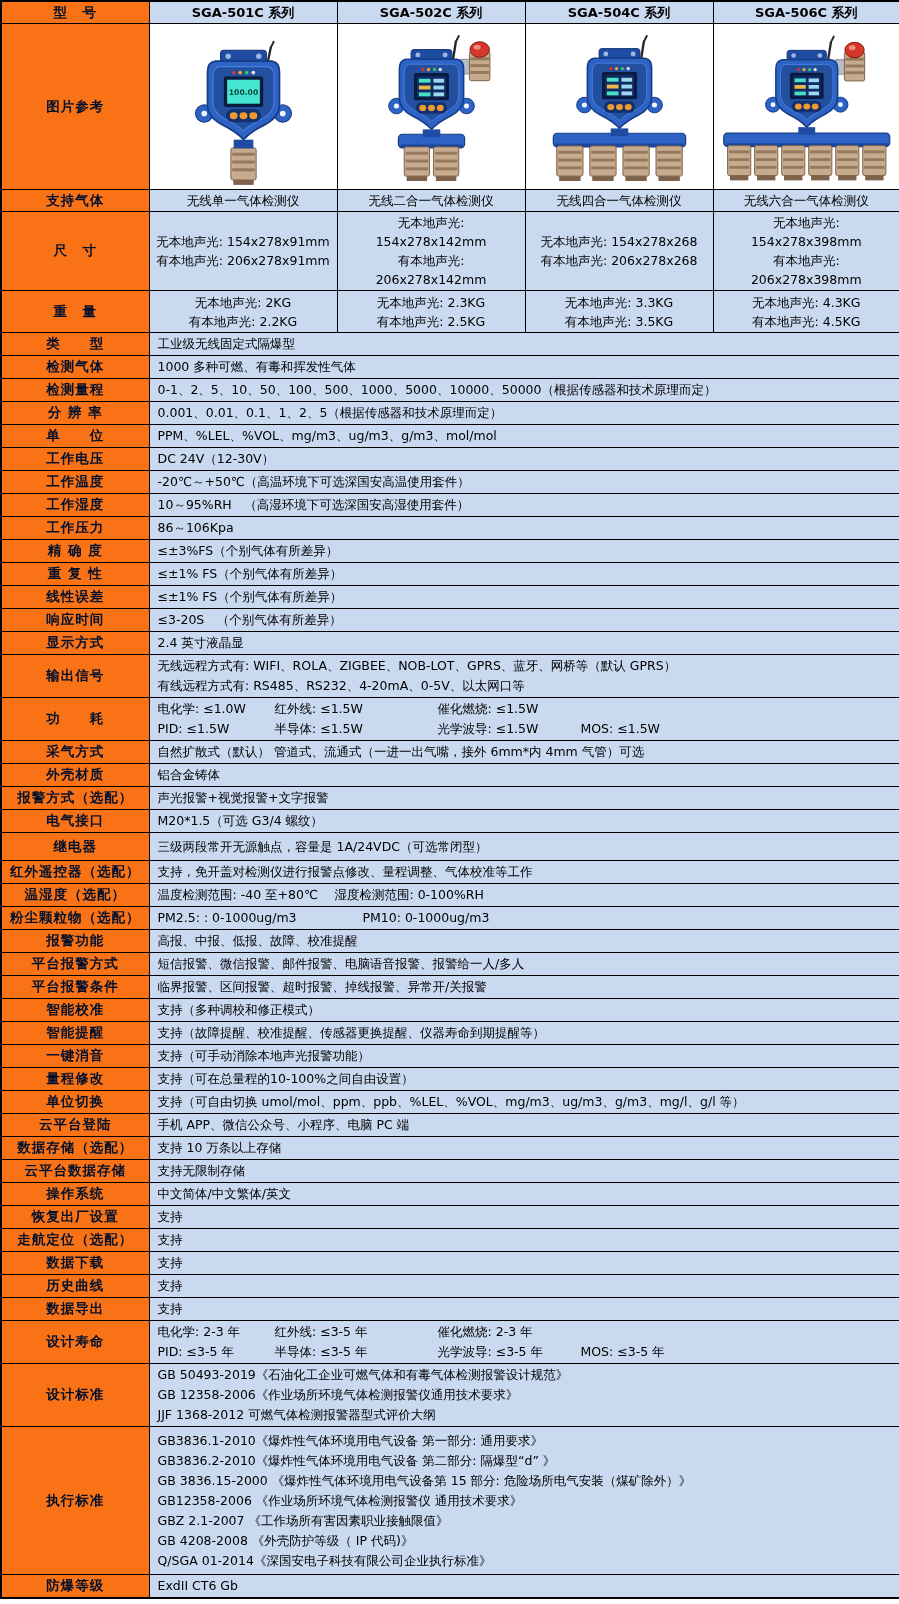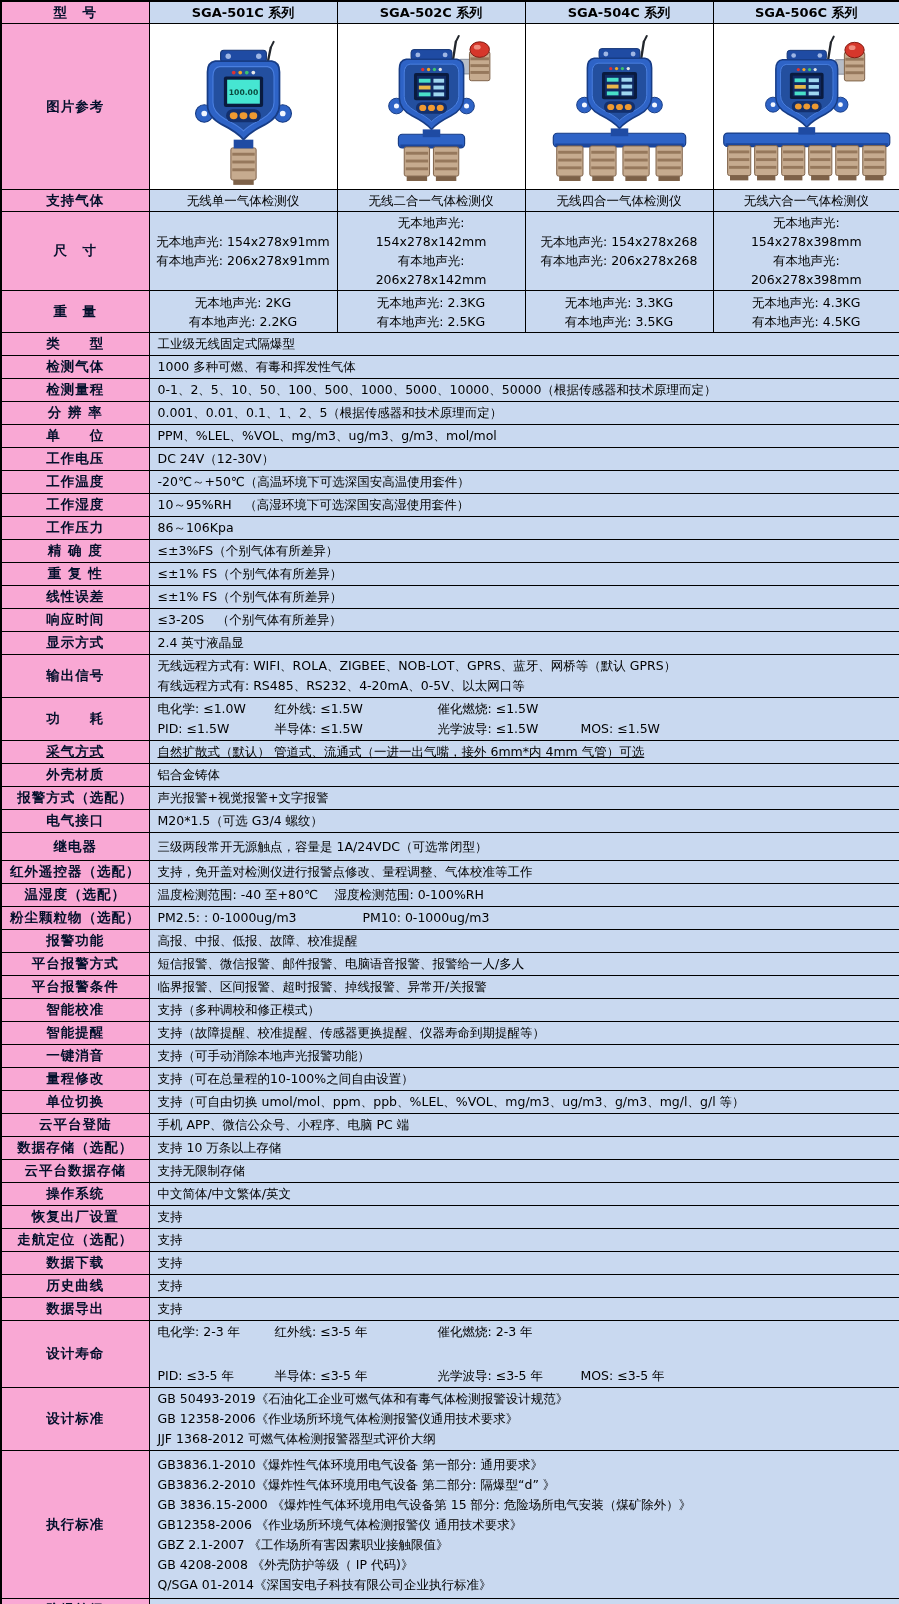--- a/index.html
+++ b/index.html
@@ -16,21 +16,21 @@
     border-collapse: collapse;
     table-layout: fixed;
     border: 2px solid #000;
   }
   td {
     border: 1px solid #000;
     vertical-align: middle;
     overflow: hidden;
   }
   td.label {
-    background: #f9a8d4;
+    background: #f97316;
     text-align: center;
     font-weight: bold;
     font-size: 13.5px;
     color: #03102c;
     padding: 1px 3px;
     letter-spacing: 1px;
   }
   td.val {
     background: #c9d9f0;
     font-size: 12.5px;
@@ -488,21 +488,21 @@
             <div class="vline">有线远程方式有: RS485、RS232、4-20mA、0-5V、以太网口等</div>
           </td>
         </tr>
         <tr style="height: 43px;">
           <td class="label">功　　耗</td>
           <td class="val span" colspan="4">
             <div class="vline"><span class="seg" style="min-width: 117px;">电化学: ≤1.0W</span><span class="seg" style="min-width: 163px;">红外线: ≤1.5W</span><span class="seg">催化燃烧: ≤1.5W</span></div>
             <div class="vline"><span class="seg" style="min-width: 117px;">PID: ≤1.5W</span><span class="seg" style="min-width: 163px;">半导体: ≤1.5W</span><span class="seg" style="min-width: 143px;">光学波导: ≤1.5W</span><span class="seg">MOS: ≤1.5W</span></div>
           </td>
         </tr>
-        <tr style="height: 22px; text-decoration: underline;">
+        <tr style="height: 22px;">
           <td class="label">采气方式</td>
           <td class="val span" colspan="4">
             <div class="vline">自然扩散式（默认） 管道式、流通式（一进一出气嘴，接外 6mm*内 4mm 气管）可选</div>
           </td>
         </tr>
         <tr style="height: 21px; margin-top: 36px;">
           <td class="label">外壳材质</td>
           <td class="val span" colspan="4">
             <div class="vline">铝合金铸体</div>
           </td>
@@ -642,21 +642,21 @@
         <tr style="height: 21px;">
           <td class="label">数据导出</td>
           <td class="val span" colspan="4">
             <div class="vline">支持</div>
           </td>
         </tr>
         <tr style="height: 42px;">
           <td class="label">设计寿命</td>
           <td class="val span" colspan="4">
             <div class="vline"><span class="seg" style="min-width: 117px;">电化学: 2-3 年</span><span class="seg" style="min-width: 163px;">红外线: ≤3-5 年</span><span class="seg">催化燃烧: 2-3 年</span></div>
-            <div class="vline"><span class="seg" style="min-width: 117px;">PID: ≤3-5 年</span><span class="seg" style="min-width: 163px; margin-top: 24px;">半导体: ≤3-5 年</span><span class="seg" style="min-width: 143px;">光学波导: ≤3-5 年</span><span class="seg">MOS: ≤3-5 年</span></div>
+            <div class="vline"><span class="seg" style="min-width: 117px;">PID: ≤3-5 年</span><span class="seg" style="min-width: 163px;">半导体: ≤3-5 年</span><span class="seg" style="min-width: 143px;">光学波导: ≤3-5 年</span><span class="seg">MOS: ≤3-5 年</span></div>
           </td>
         </tr>
         <tr style="height: 63px;">
           <td class="label">设计标准</td>
           <td class="val span" colspan="4">
             <div class="vline">GB 50493-2019《石油化工企业可燃气体和有毒气体检测报警设计规范》</div>
             <div class="vline">GB 12358-2006《作业场所环境气体检测报警仪通用技术要求》</div>
             <div class="vline">JJF 1368-2012 可燃气体检测报警器型式评价大纲</div>
           </td>
         </tr>

